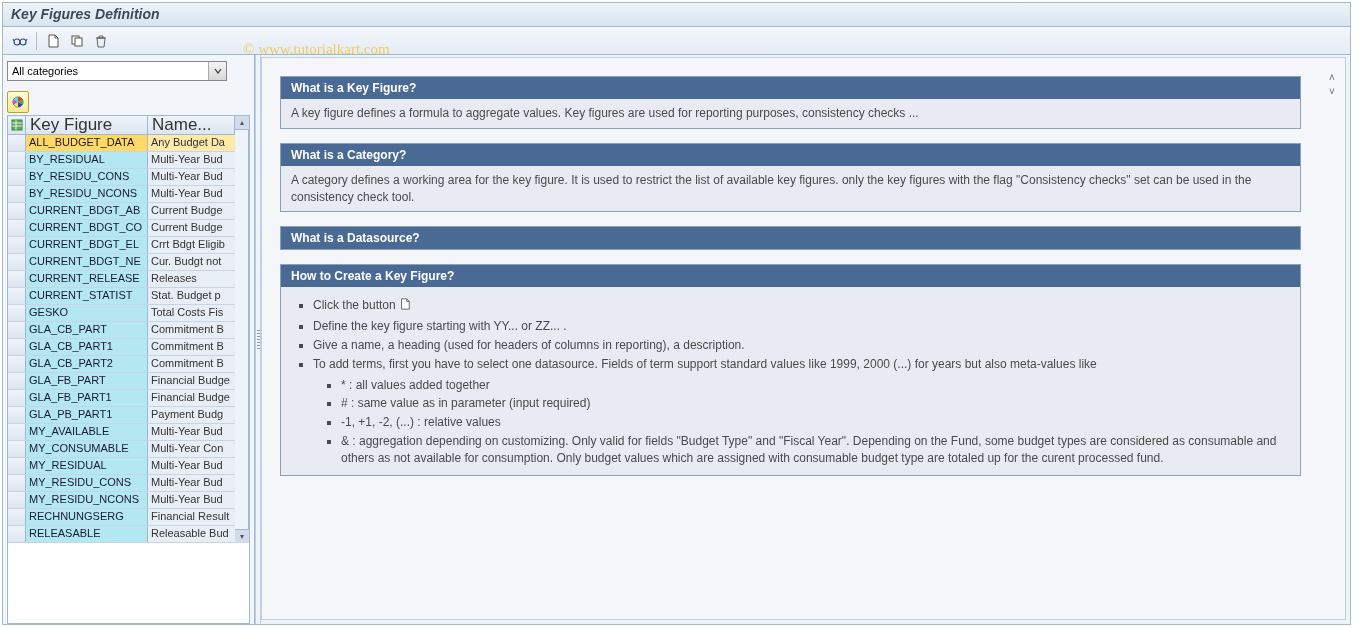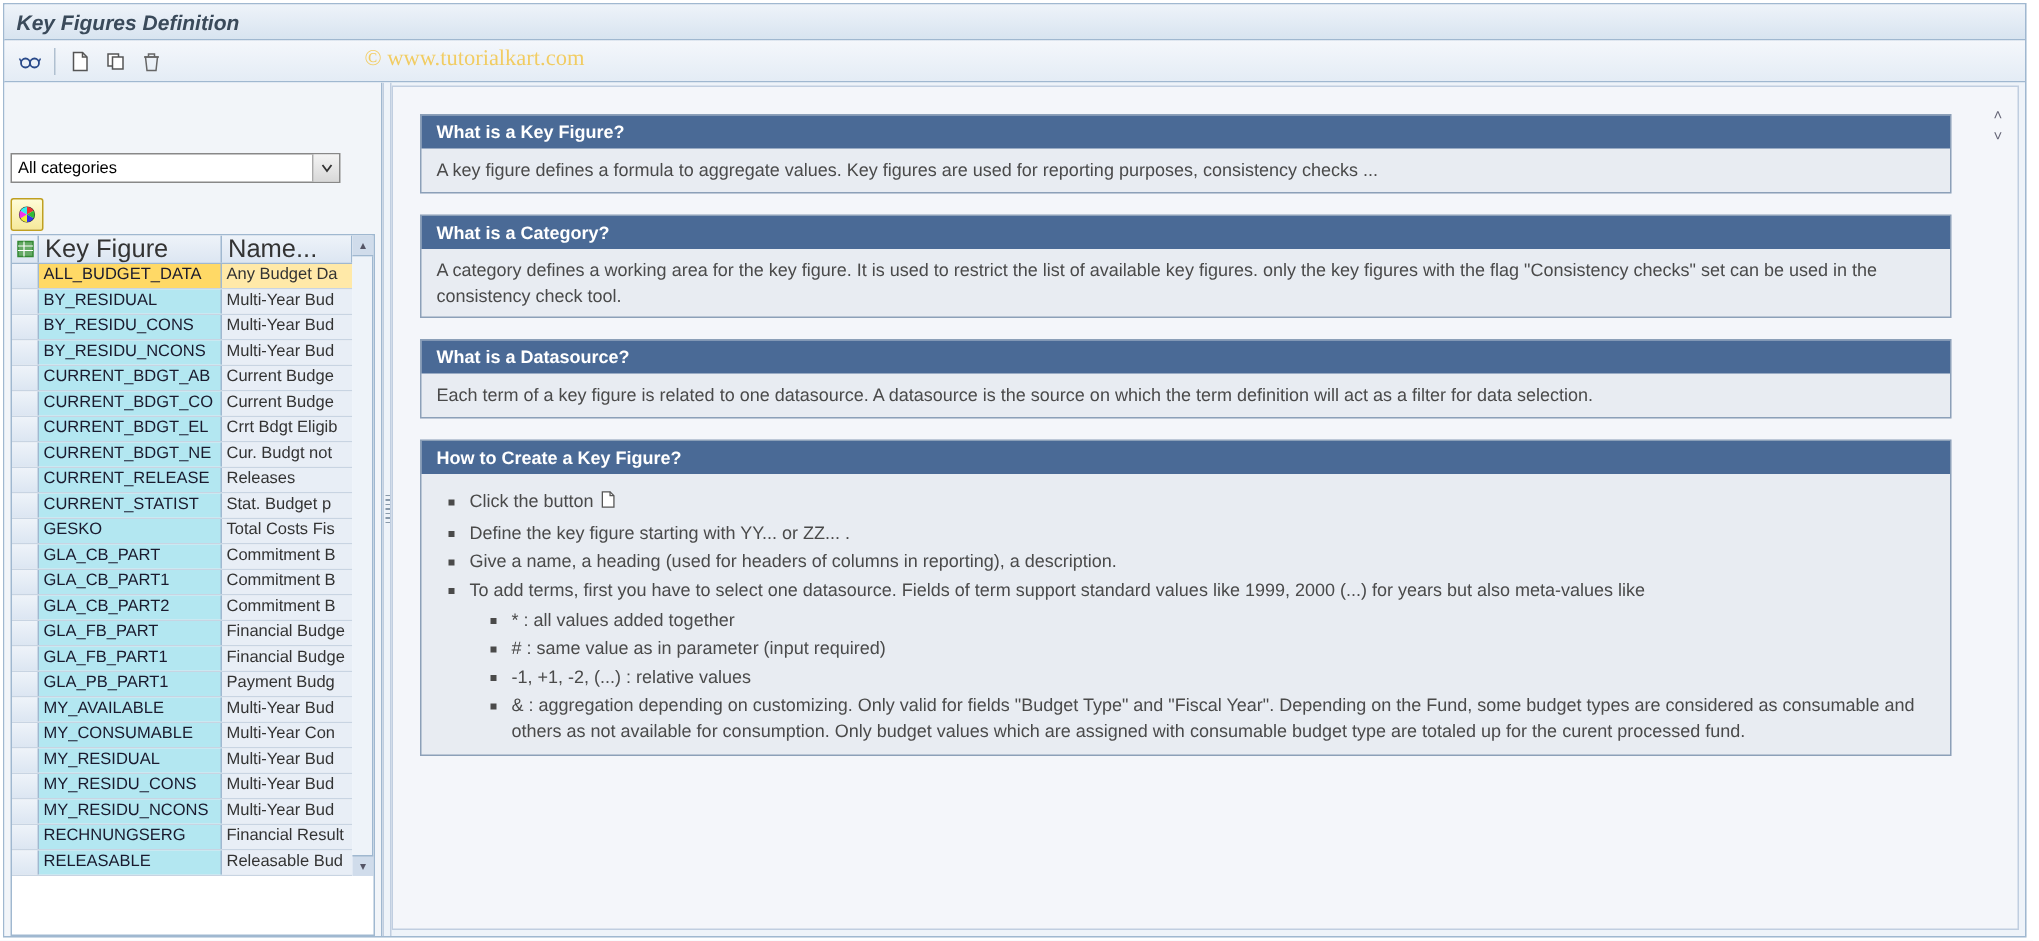--- a/index.html
+++ b/index.html
@@ -20,21 +20,21 @@
       background: #f2f5f9;
       display: flex;
       flex-direction: column;
     }
     .title-bar {
       background: linear-gradient(to bottom, #eef3f9 0%, #d8e4f0 100%);
       border-bottom: 1px solid #a0b8d0;
       padding: 4px 8px;
       height: 24px;
       display: flex;
-      align-items: center;
+      align-items: flex-end;
     }
     .title-text {
       font-size: 14px;
       font-weight: bold;
       font-style: italic;
       color: #3a4a5a;
     }
     .toolbar {
       background: linear-gradient(to bottom, #f4f7fb 0%, #e4ecf5 100%);
       border-bottom: 1px solid #a0b8d0;
@@ -57,21 +57,21 @@
     }
     .toolbar-sep {
       width: 1px;
       height: 18px;
       background: #b0c0d0;
       margin: 0 3px;
     }
     .watermark {
       position: absolute;
       left: 240px;
-      top: 4px;
+      top: 14px;
       color: #f5b400;
       opacity: 0.6;
       font-size: 15px;
       font-family: Georgia, serif;
       pointer-events: none;
     }
     .content-area {
       flex: 1;
       display: flex;
       background: #eef3f9;
@@ -82,21 +82,20 @@
       width: 252px;
       border-right: 1px solid #a0b8d0;
       background: #f2f5f9;
       display: flex;
       flex-direction: column;
       padding: 6px 4px 0 4px;
     }
     .dropdown-row {
       display: flex;
       margin-bottom: 10px;
-      margin-top: 41px;
     }
     .dropdown {
       width: 220px;
       height: 20px;
       border: 1px solid #888;
       background: #fff;
       font-size: 11px;
       padding: 1px 20px 1px 4px;
       appearance: none;
       position: relative;
@@ -519,21 +518,20 @@
           <div class="panel-body">A key figure defines a formula to aggregate values. Key figures are used for reporting purposes, consistency checks ...</div>
         </div>
 
         <div class="panel">
           <div class="panel-header">What is a Category?</div>
           <div class="panel-body">A category defines a working area for the key figure. It is used to restrict the list of available key figures. only the key figures with the flag "Consistency checks" set can be used in the consistency check tool.</div>
         </div>
 
         <div class="panel">
           <div class="panel-header">What is a Datasource?</div>
-          <div class="panel-body">Each term of a key figure is related to one datasource. A datasource is the source on which the term definition will act as a filter for data selection.</div>
         </div>
 
         <div class="panel">
           <div class="panel-header">How to Create a Key Figure?</div>
           <div class="panel-body">
             <ul>
               <li><span>Click the button</span> <span class="inline-icon"><svg width="12" height="14" viewBox="0 0 14 14">
                       <path d="M3 1 L9 1 L12 4 L12 13 L3 13 Z" fill="#fff" stroke="#555" stroke-width="1"></path>
                       <path d="M9 1 L9 4 L12 4" fill="none" stroke="#555" stroke-width="1"></path>
                     </svg></span></li>

